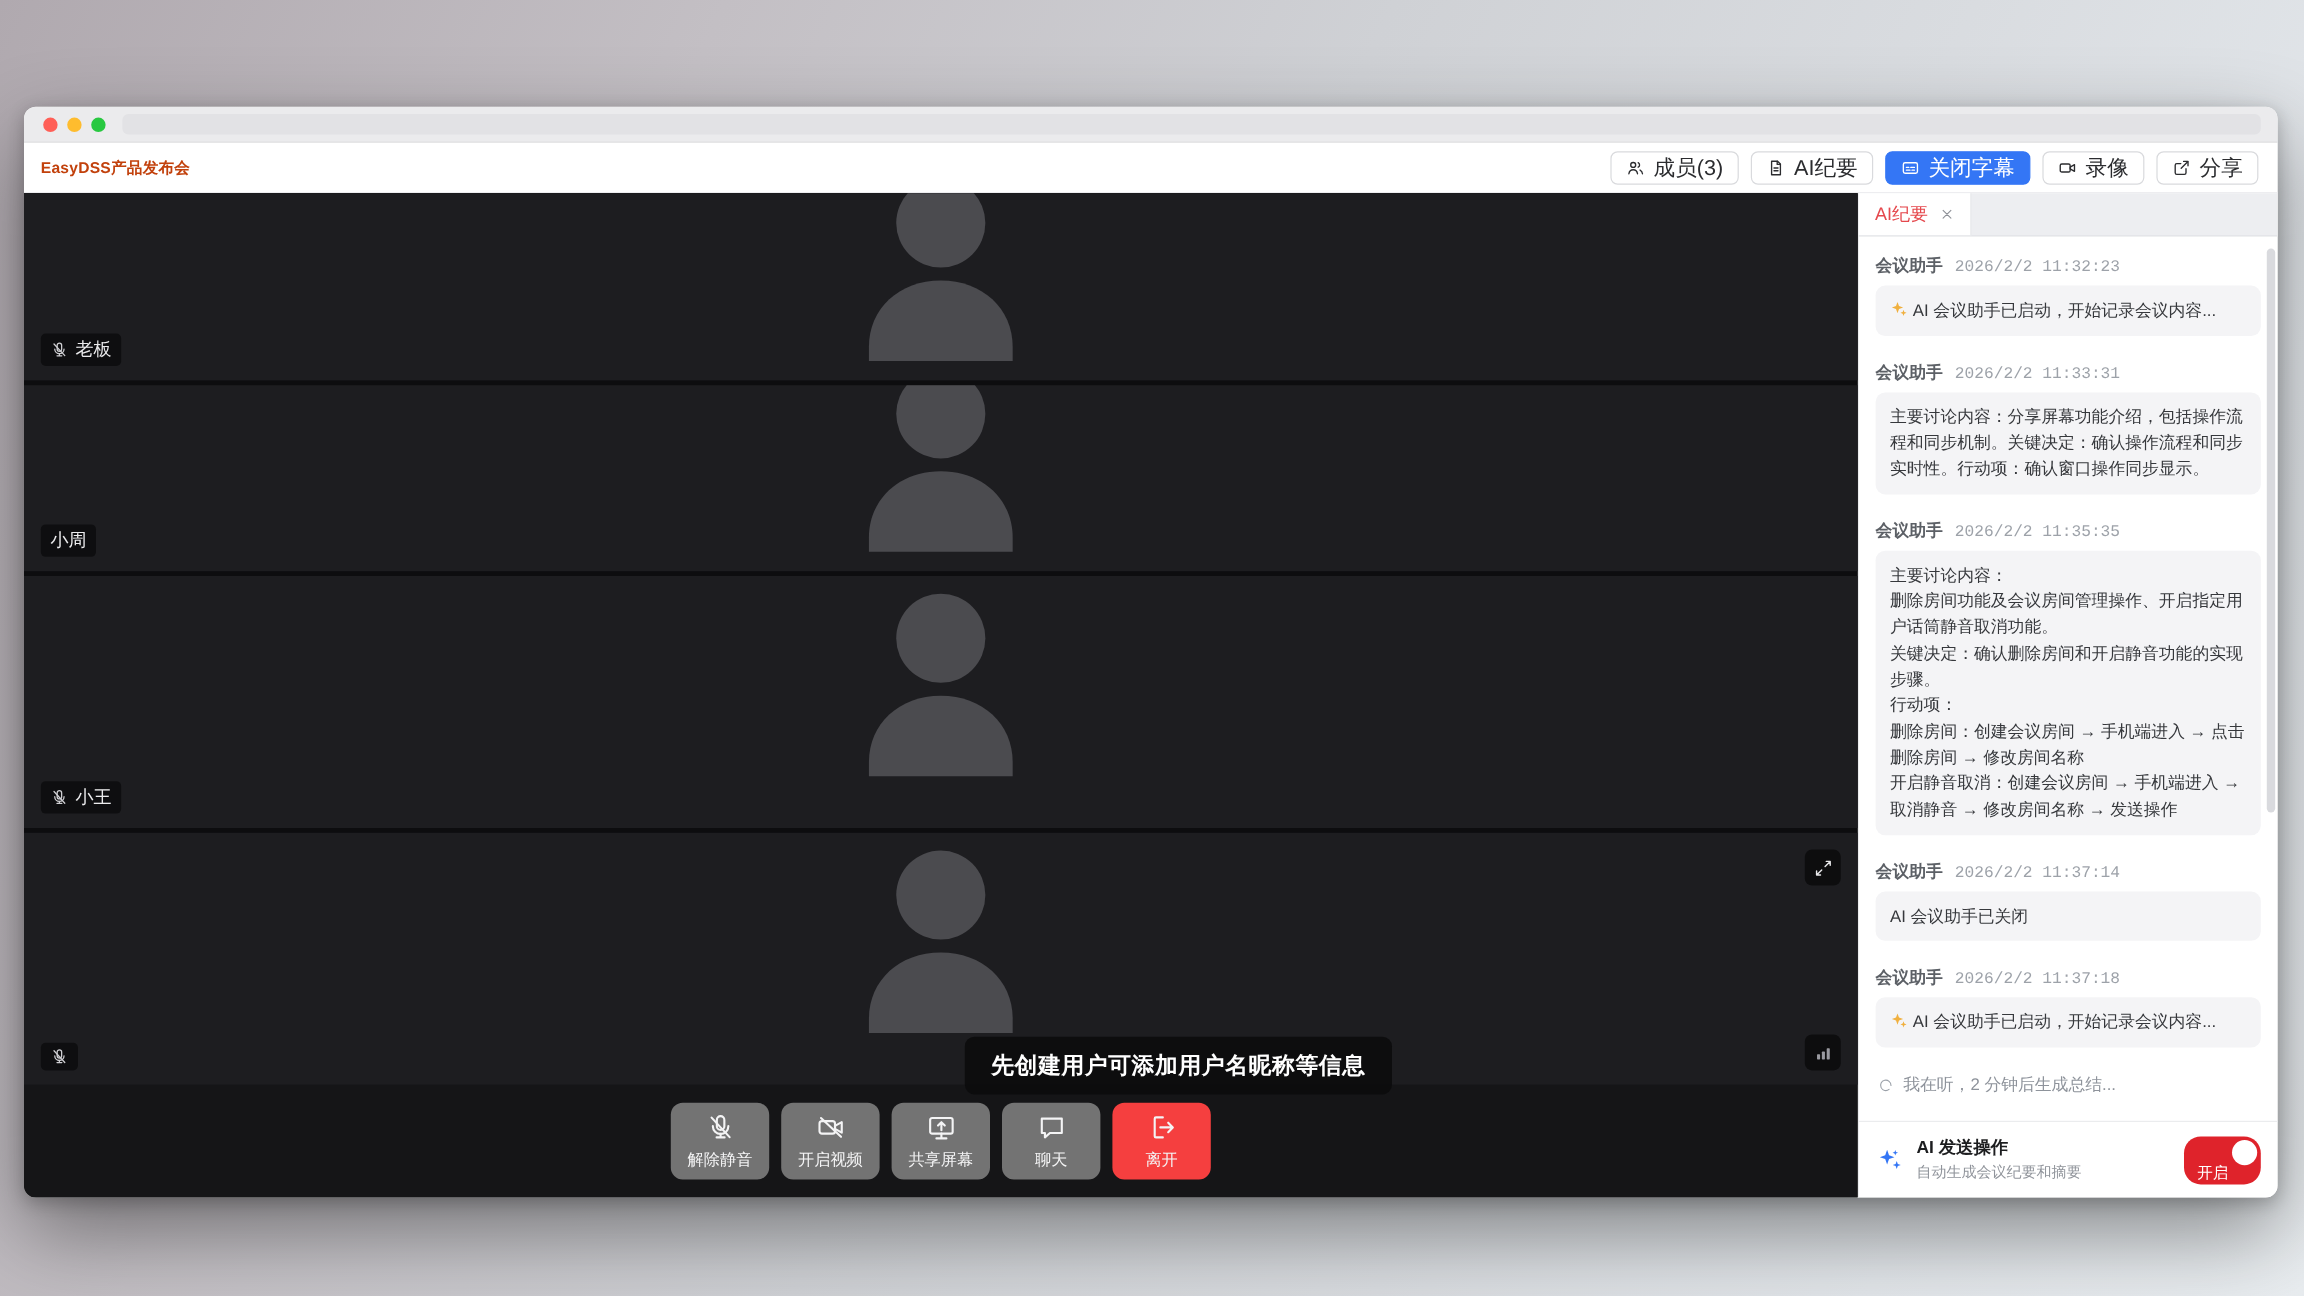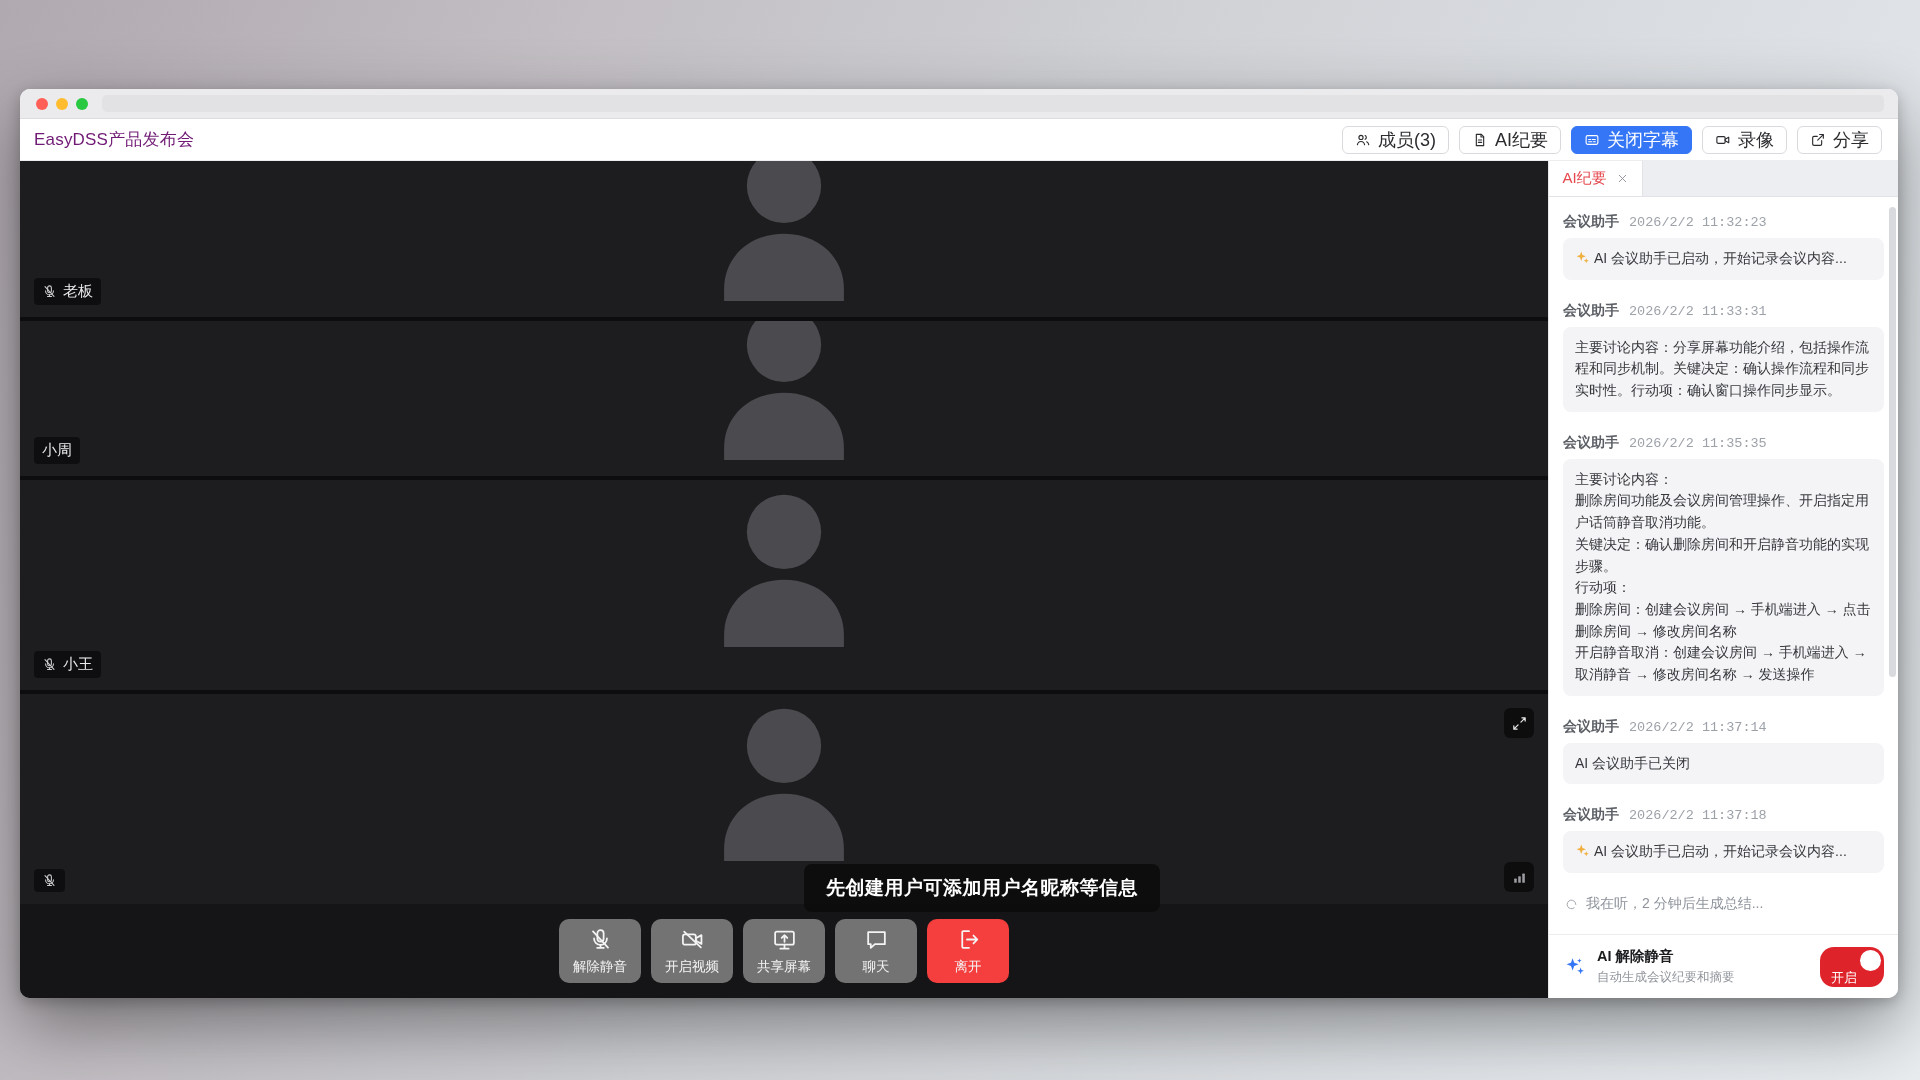--- a/index.html
+++ b/index.html
@@ -16,21 +16,21 @@
   .titlebar { height:30px; background:#ebebed; border-bottom:1px solid #dcdcdf;
     display:flex; align-items:center; flex:0 0 auto; }
   .lights { display:flex; gap:8px; margin-left:16px; }
   .light { width:12px; height:12px; border-radius:50%; }
   .light.red { background:#ff5f57; } .light.yellow { background:#febc2e; } .light.green { background:#28c840; }
   .titlebar-strip { flex:1; height:17px; margin:0 14px 0 14px; background:#e2e2e5; border-radius:5px; }
 
   
   .app-header { height:42px; background:#fff; border-bottom:1px solid #ededf0;
     display:flex; align-items:center; justify-content:space-between; padding:0 16px 0 14px; flex:0 0 auto; }
-  .page-title { font-size:17px; font-weight:normal; color:#701a75; letter-spacing:.2px; }
+  .page-title { font-size:13px; font-weight:bold; color:#c2410c; letter-spacing:.2px; }
   .header-actions { display:flex; gap:10px; }
   .hbtn { display:flex; align-items:center; gap:7px; height:28px; padding:0 12px;
     background:#fff; border:1px solid #d9dadd; border-radius:6px; color:#2b2c2f;
     font-size:18px; font-family:inherit; cursor:pointer; }
   .hbtn .icon { display:flex; width:16px; height:16px; }
   .hbtn.primary { background:var(--accent,#3476f5); border-color:var(--accent,#3476f5); color:#fff; }
 
   .content { flex:1; display:flex; min-height:0; }
 
   
@@ -370,21 +370,21 @@
 
       <div class="side-footer">
         <span class="ai-spark">
           <svg viewBox="0 0 24 24">
               <path fill="currentColor" stroke="none" d="M9.6 3.2l1.6 4.5 4.5 1.6-4.5 1.6-1.6 4.5L8 10.9 3.5 9.3 8 7.7z"></path>
               <path fill="currentColor" stroke="none" d="M17.6 12.4l.9 2.5 2.5.9-2.5.9-.9 2.5-.9-2.5-2.5-.9 2.5-.9z"></path>
               <path fill="currentColor" stroke="none" d="M16.4 3.4l.6 1.7 1.7.6-1.7.6-.6 1.7-.6-1.7-1.7-.6 1.7-.6z"></path>
             </svg>
         </span>
         <div class="foot-texts">
-          <div class="foot-title">AI 解除静音</div>
+          <div class="foot-title">AI 发送操作</div>
           <div class="foot-sub">自动生成会议纪要和摘要</div>
         </div>
         <div class="toggle">
           <span class="toggle-label">开启</span>
           <span class="toggle-knob"></span>
         </div>
       </div>
     </div>
 
   </div>

